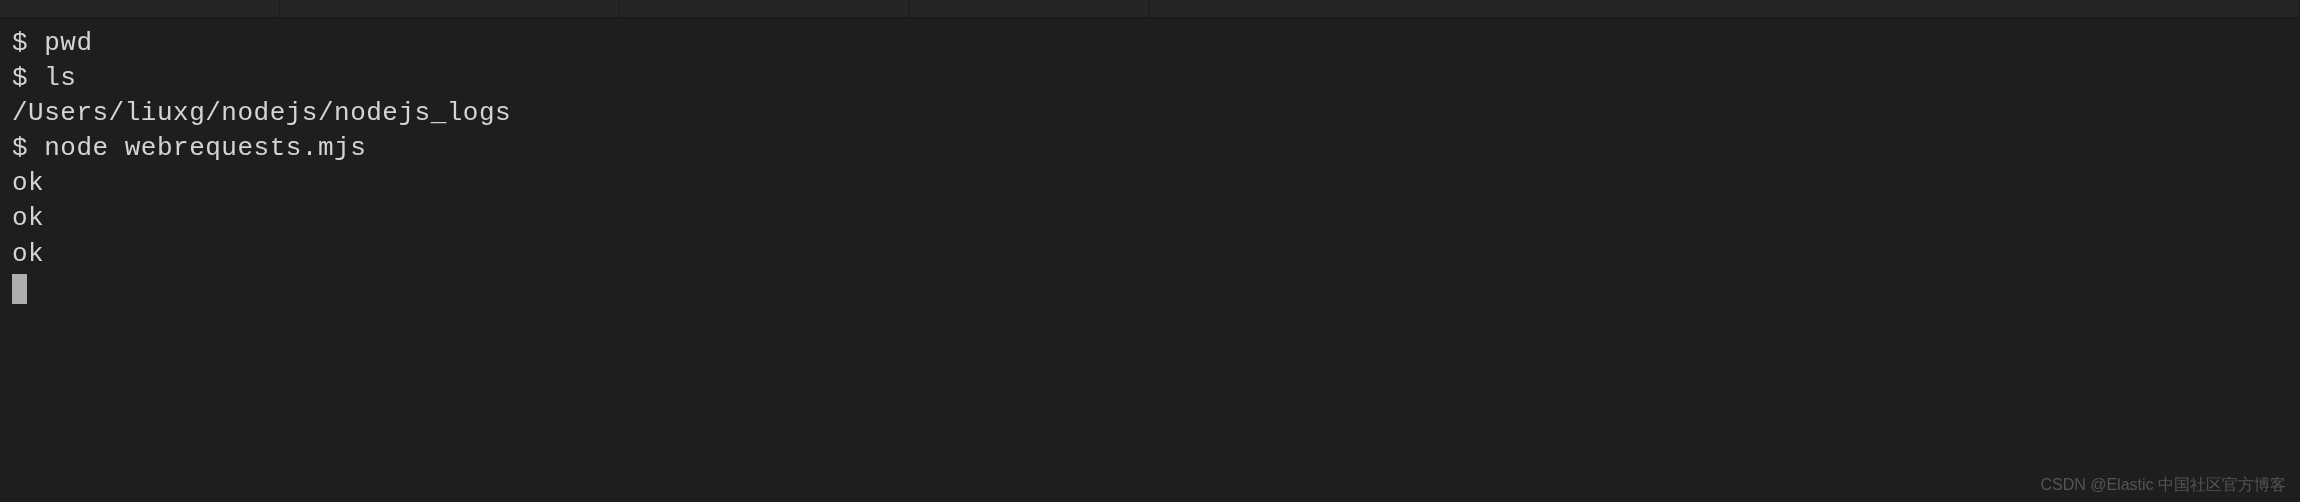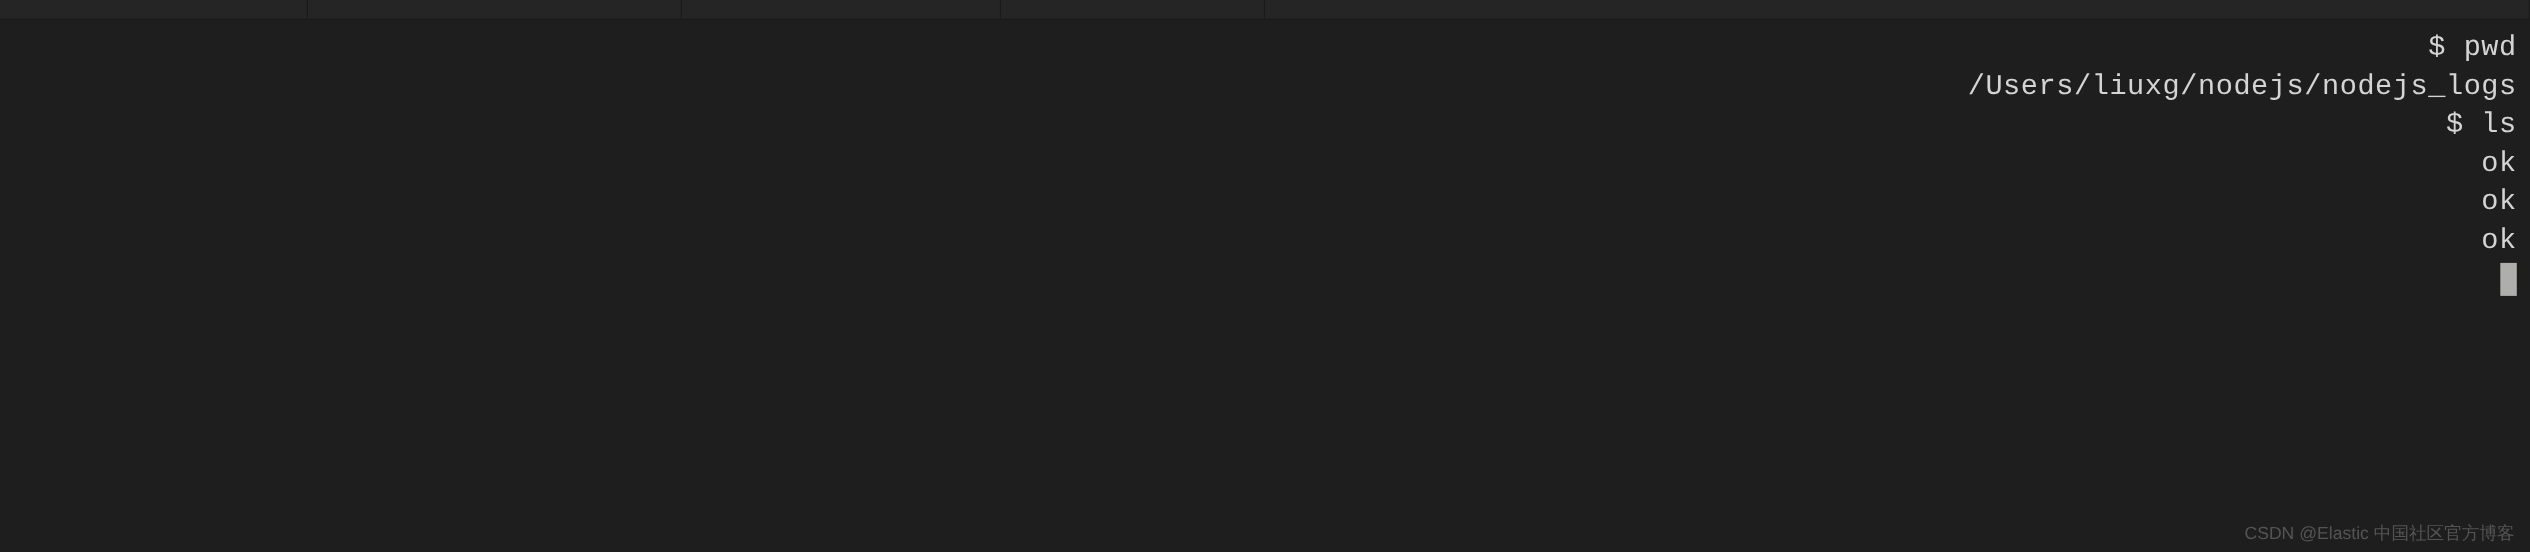--- a/index.html
+++ b/index.html
@@ -28,21 +28,20 @@
       height: 100%;
     }
     .terminal {
       padding: 8px 12px;
       line-height: 1.35;
       letter-spacing: 0.5px;
     }
     .line {
       white-space: pre;
       min-height: 35px;
-      text-align: right;
     }
     .prompt {
       color: #d4d4d4;
     }
     .dir-color {
       color: #6d5cff;
     }
     .cursor-block {
       display: inline-block;
       width: 15px;
@@ -66,21 +65,22 @@
 <div class="tab-bar">
   <div class="tab-segment" style="width:280px"></div>
   <div class="tab-segment" style="width:340px"></div>
   <div class="tab-segment" style="width:290px"></div>
   <div class="tab-segment" style="width:240px"></div>
   <div class="tab-segment" style="flex:1"></div>
 </div>
 
 <div class="terminal">
   <div class="line"><span class="prompt">$ </span><span>pwd</span></div>
+  <div class="line"><span class="prompt">$ </span><span>ls</span></div>
   <div class="line"><span>/Users/liuxg/nodejs/nodejs_logs</span></div>
-  <div class="line"><span class="prompt">$ </span><span>ls</span></div>
+  <div class="line"><span class="prompt">$ </span><span>node webrequests.mjs</span></div>
   <div class="line"><span>ok</span></div>
   <div class="line"><span>ok</span></div>
   <div class="line"><span>ok</span></div>
   <div class="line"><span class="cursor-block"></span></div>
 </div>
 
 <div class="watermark">CSDN @Elastic 中国社区官方博客</div>
 
 </body></html>

